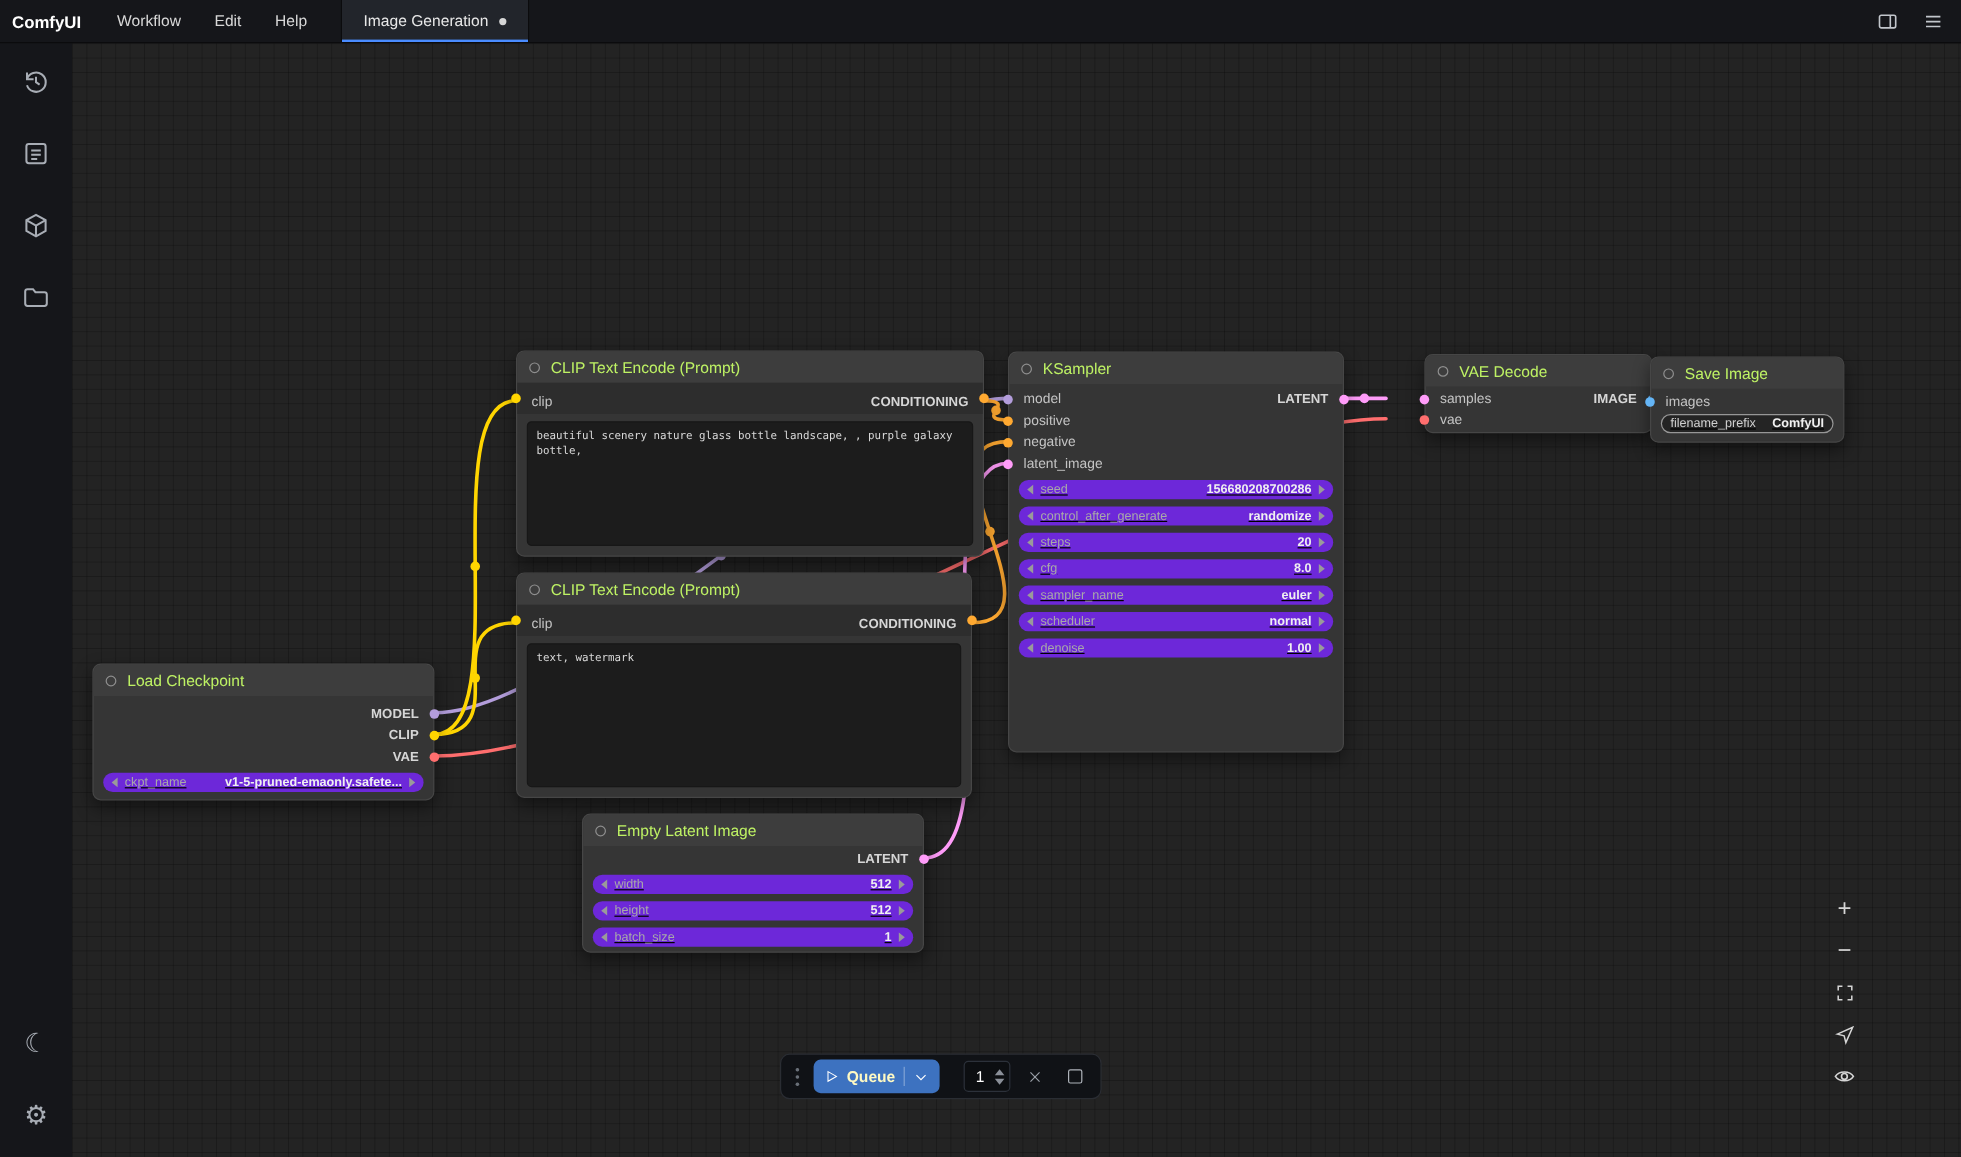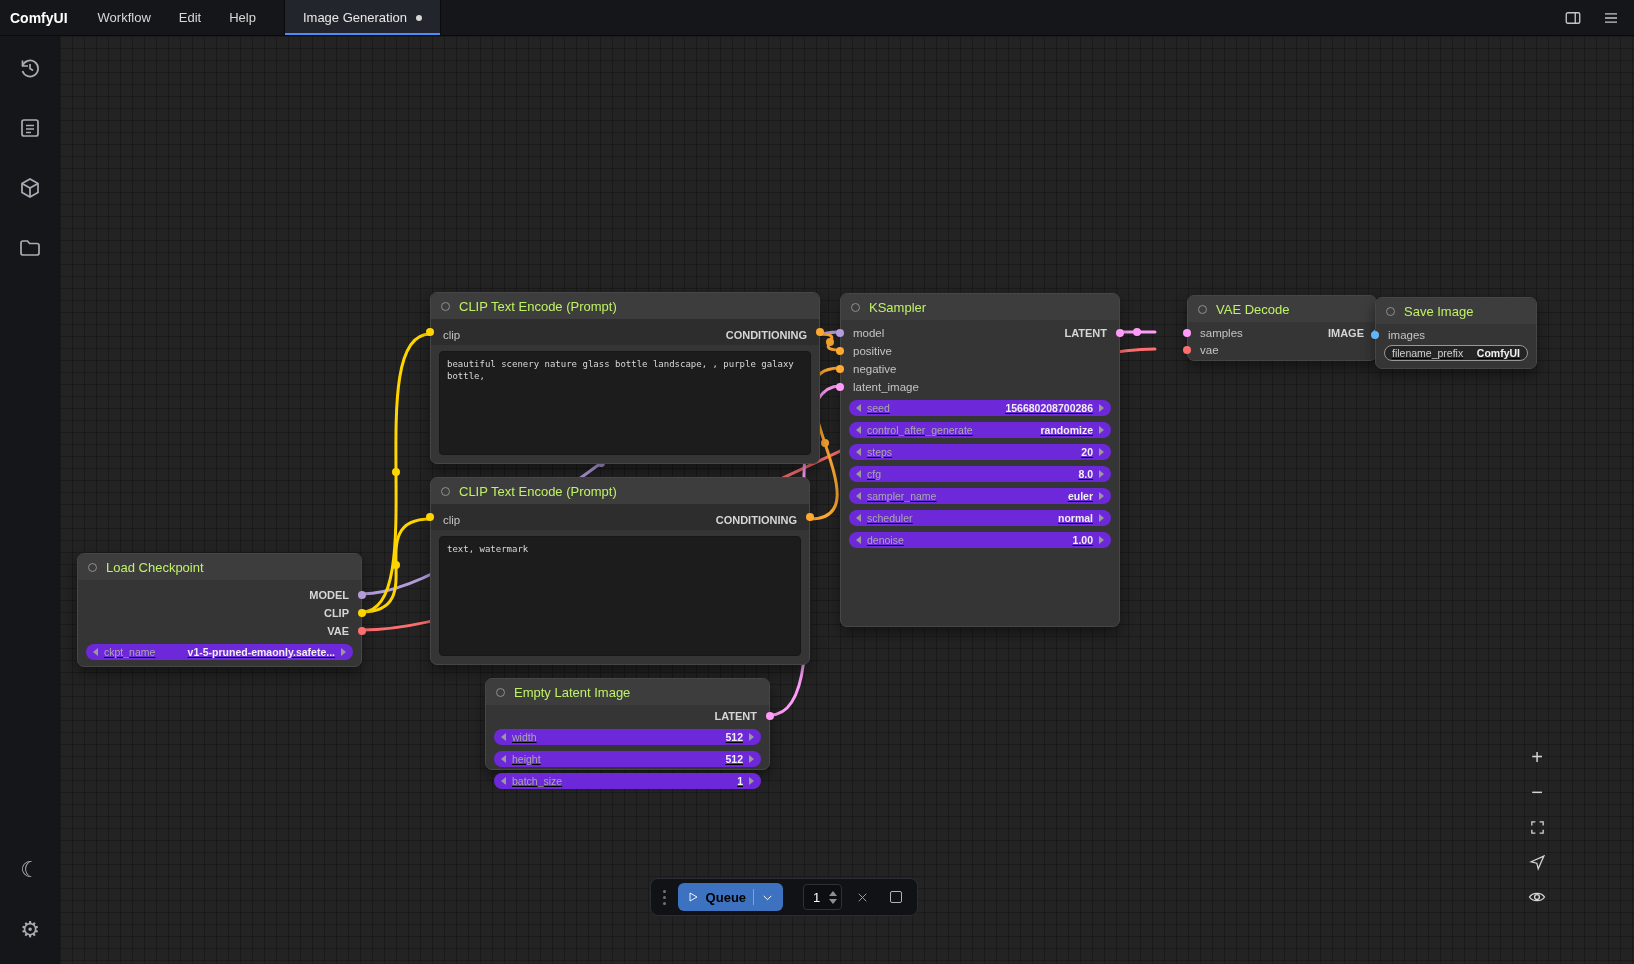--- a/index.html
+++ b/index.html
@@ -69,21 +69,21 @@
 
   
   .queuebar { position:absolute; left:650px; top:878px; width:268px; height:38px; background:#101216;
     border:1px solid #2a2d33; border-radius:8px; z-index:5; display:flex; align-items:center;
     padding:0 10px; gap:10px; }
   .drag-dots { width:3px; height:3px; border-radius:50%; background:#696f78;
     box-shadow:0 -6px 0 #696f78, 0 6px 0 #696f78; margin:0 2px; cursor:grab; }
   .queue-btn { height:28px; border-radius:6px; display:flex; align-items:center; padding:0 9px;
     gap:7px; cursor:pointer; }
   .queue-btn svg { stroke:#fff; fill:none; stroke-width:1.8; }
-  .queue-label { color:#000000; font-size:13px; font-weight:bold; }
+  .queue-label { color:#fef9c3; font-size:13px; font-weight:bold; }
   .queue-divider { width:1px; height:16px; background:rgba(255,255,255,0.35); }
   .count-box { width:42px; height:26px; background:#0c0e11; border:1px solid #2c313a; border-radius:4px;
     display:flex; align-items:center; padding:0 4px 0 9px; margin-left:10px; cursor:text; }
   .count-val { color:#fff; font-size:13px; flex:1; }
   .steppers { display:flex; flex-direction:column; gap:3px; align-items:center; }
   .step-up { width:0; height:0; border-left:4px solid transparent; border-right:4px solid transparent;
     border-bottom:5px solid #8a8f98; cursor:pointer; }
   .step-down { width:0; height:0; border-left:4px solid transparent; border-right:4px solid transparent;
     border-top:5px solid #8a8f98; cursor:pointer; }
   .qicon { width:26px; height:26px; display:flex; align-items:center; justify-content:center; cursor:pointer; }
@@ -176,21 +176,21 @@
     <div class="slot-row tall" style="padding-top:6px; height:26px;">
       <span class="dot in" style="background-color: rgb(255, 213, 0);"></span>
       <span class="slot-label">clip</span>
       <span class="out-label">CONDITIONING</span>
       <span class="dot out" style="background-color: rgb(255, 169, 49);"></span>
     </div>
   </div>
   <div class="textwrap" style="top:58px; bottom:8px;">text, watermark</div>
 </div>
 
-<div class="node" style="left:485px; top:678px; width:285px; height:92px;">
+<div class="node" style="left:485px; top:678px; width:285px; height:116px;">
   <div class="node-header">
     <span class="collapse-dot"></span>
     <span class="node-title">Empty Latent Image</span>
   </div>
   <div style="padding-top:2px;">
     <div class="slot-row">
       <span class="out-label">LATENT</span>
       <span class="dot out" style="background-color: rgb(255, 156, 249);"></span>
     </div>
   </div>

